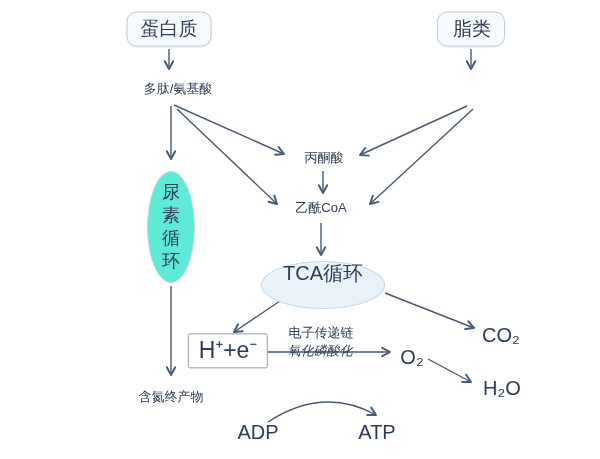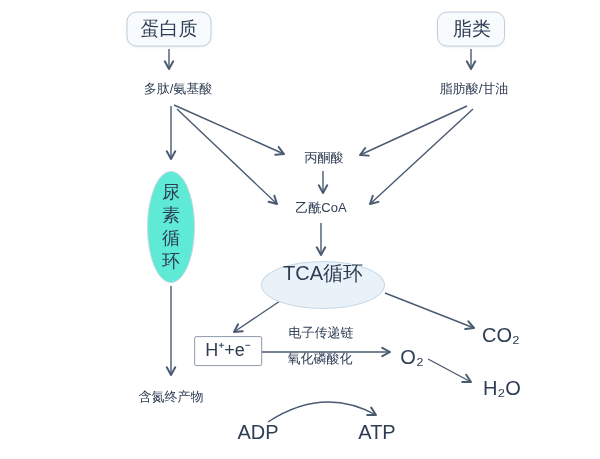--- a/index.html
+++ b/index.html
@@ -50,21 +50,21 @@
     word-break:break-all;
     font-size:18px;
     line-height:23px;
     text-align:center;
   }
   .rect-box {
     border:1.5px solid #8e9aa7;
     background:#ffffff;
     border-radius:2px;
     padding:4px 10px;
-    font-size:18px;
+    font-size:23px;
   }
   .plain { font-size:13px; }
   .latin { font-size:20px; }
 </style>
 </head>
 <body>
 
 <div class="canvas">
 
   <svg class="edges" viewBox="0 0 600 459" xmlns="http://www.w3.org/2000/svg">
@@ -91,39 +91,38 @@
       <path d="M247,422 Q302,386 355,415" marker-end="url(#ah)"></path>
     </g>
   </svg>
 
   <div class="node pill" style="left:148px; top:29px;">蛋白质</div>
 
   <div class="node pill" style="left:450px; top:29px;padding-left:15px;">脂类</div>
 
   <div class="node plain" style="left:157px; top:89px;">多肽/氨基酸</div>
 
-  <div class="node plain" style="left:453px; top:89px;">脂肪酸/甘油</div>
 
   <div class="node plain" style="left:303px; top:158px;">丙酮酸</div>
 
   <div class="node plain" style="left:300px; top:208px;">乙酰CoA</div>
 
   <div class="node v-ellipse" style="left:150px; top:227px;">
     <div class="vtext">尿素循环</div>
   </div>
 
   <div class="node h-ellipse" style="left:302px; top:285px;">
     <span>TCA循环</span>
   </div>
 
   <div class="node rect-box" style="left:207px; top:351px;">H⁺+e⁻</div>
 
   <div class="node plain" style="left:300px; top:333px;">电子传递链</div>
 
-  <div class="node plain" style="left:299px; top:359px;">氧化磷酸化</div>
+  <div class="node plain" style="left:299px; top:351px;font-style:italic;">氧化磷酸化</div>
 
   <div class="node latin" style="left:391px; top:357px;">O₂</div>
 
   <div class="node latin" style="left:480px; top:335px;">CO₂</div>
 
   <div class="node latin" style="left:481px; top:388px;">H₂O</div>
 
   <div class="node plain" style="left:150px; top:397px;">含氮终产物</div>
 
   <div class="node latin" style="left:237px; top:432px;">ADP</div>

